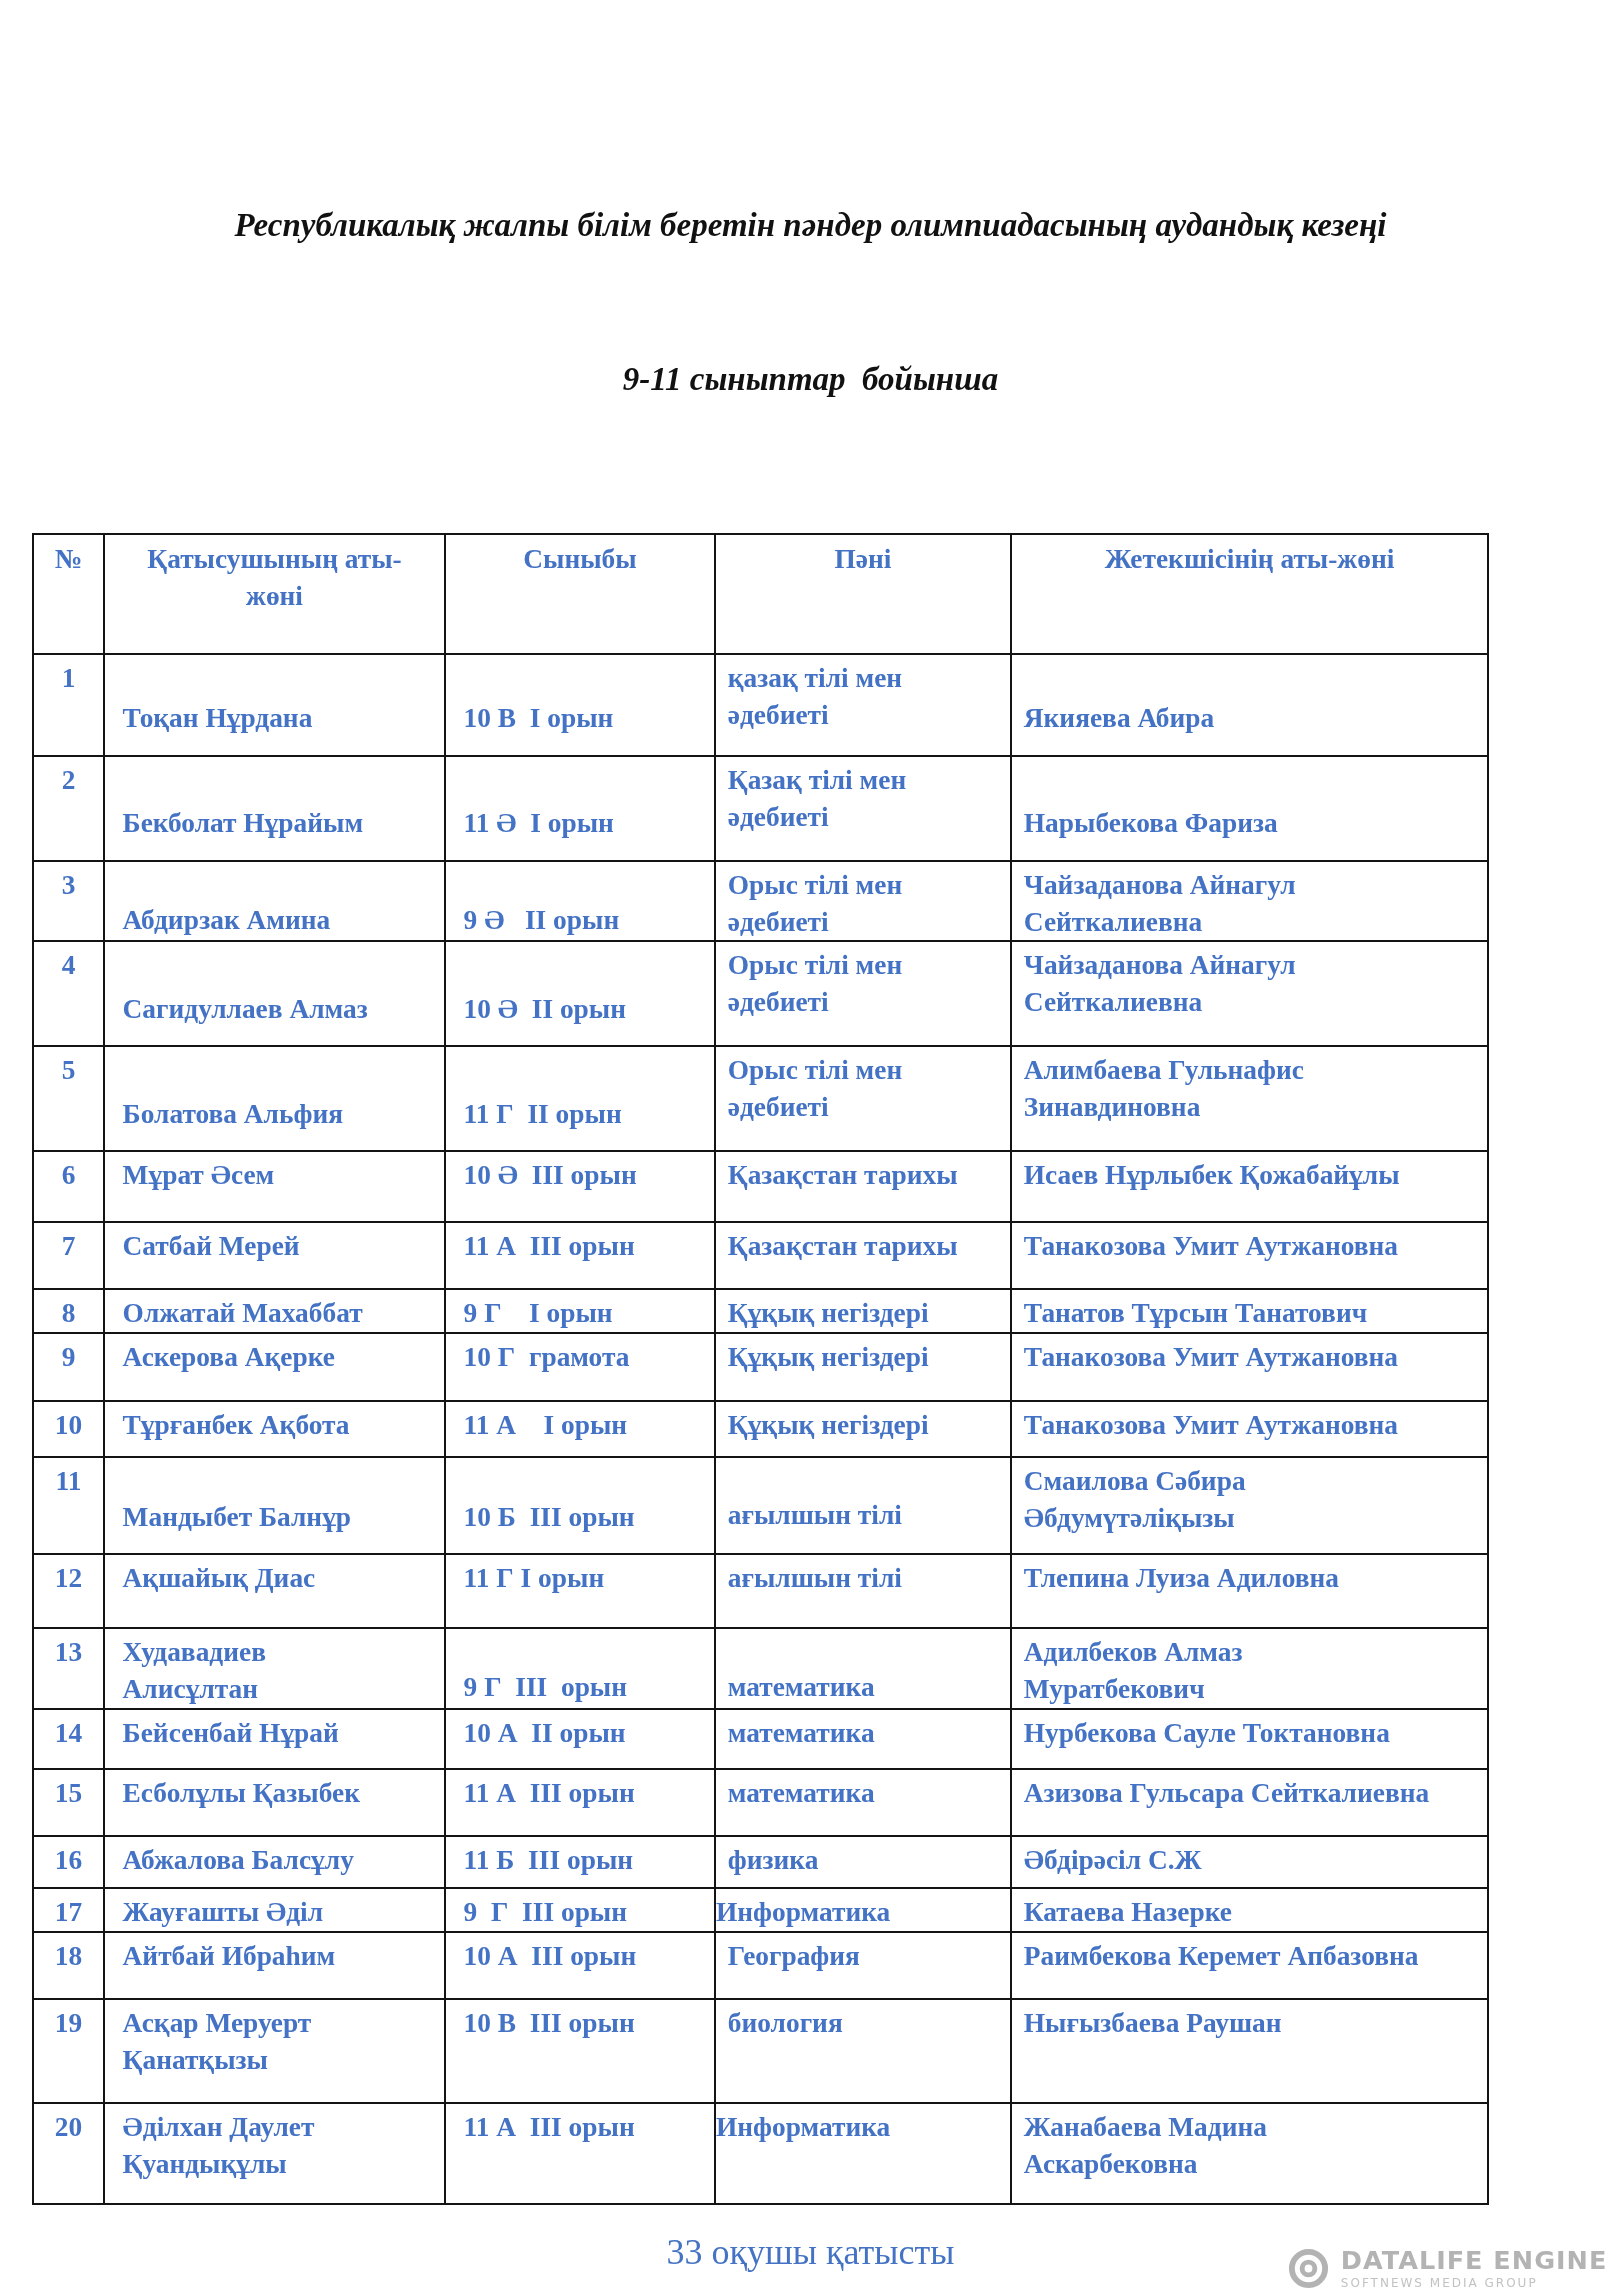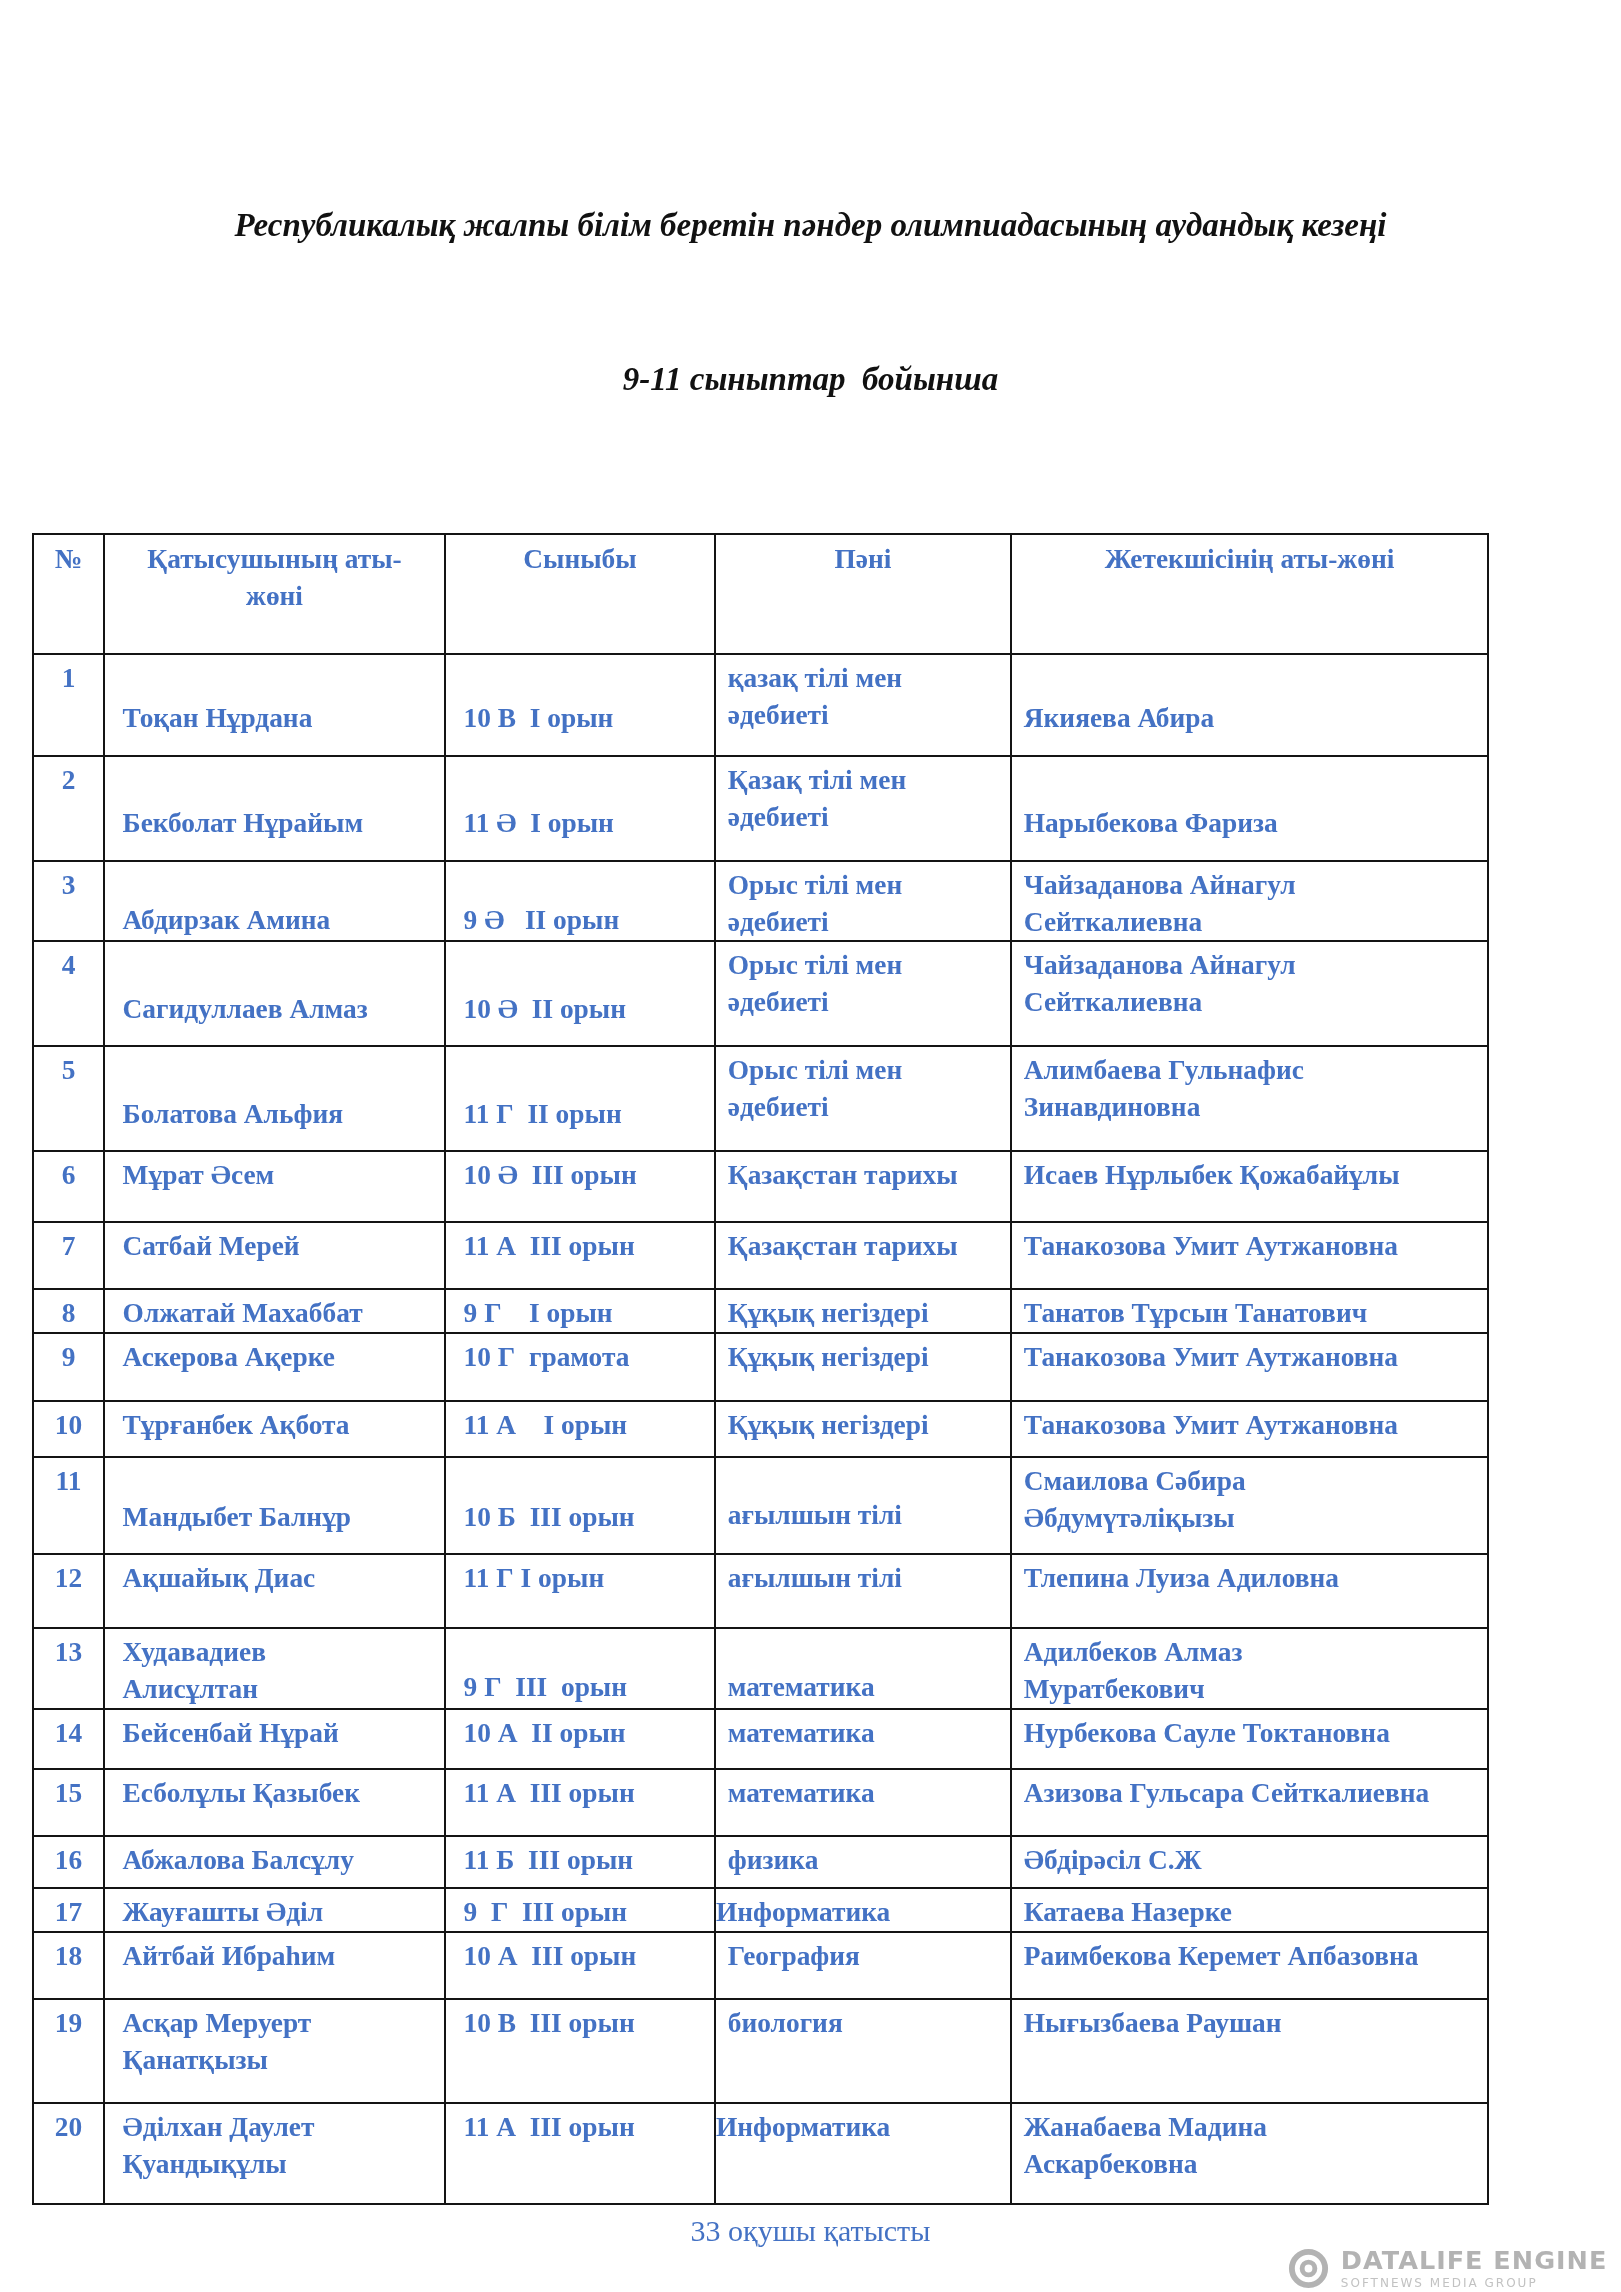--- a/index.html
+++ b/index.html
@@ -54,22 +54,22 @@
   .r16{height:52px}.r17{height:33px}.r18{height:67px}.r19{height:104px}.r20{height:101px}
   
   .vb-nc .c-name,.vb-nc .c-class{vertical-align:bottom;padding-bottom:17.6px;}
   .r3.vb-nc .c-name,.r3.vb-nc .c-class{padding-bottom:2px;}
   .vb-t .c-teacher{vertical-align:bottom;padding-bottom:17.6px;}
   .vb-s .c-subject{vertical-align:bottom;padding-bottom:19.6px;}
   .vb-cs .c-class,.vb-cs .c-subject{vertical-align:bottom;padding-bottom:2px;}
   .center-s .c-subject{text-align:left;padding-left:0;padding-right:0;}
   
   .footer-total{
-    margin-top:9px;text-align:center;
-    color:var(--text-blue);font-size:30px;white-space:pre-wrap;
+    margin-top:26px;text-align:center;
+    color:var(--text-blue);font-size:36px;white-space:pre-wrap;
   }
   
   .watermark{
     position:absolute;right:13.7px;bottom:2px;
     display:flex;align-items:center;gap:9.8px;
     color:var(--watermark-gray);
     font-family:"DejaVu Sans", sans-serif;
   }
   .watermark .wm-text{display:flex;flex-direction:column;line-height:1.05;}
   .wm-name{font-size:25.5px;font-weight:bold;letter-spacing:1px;}

